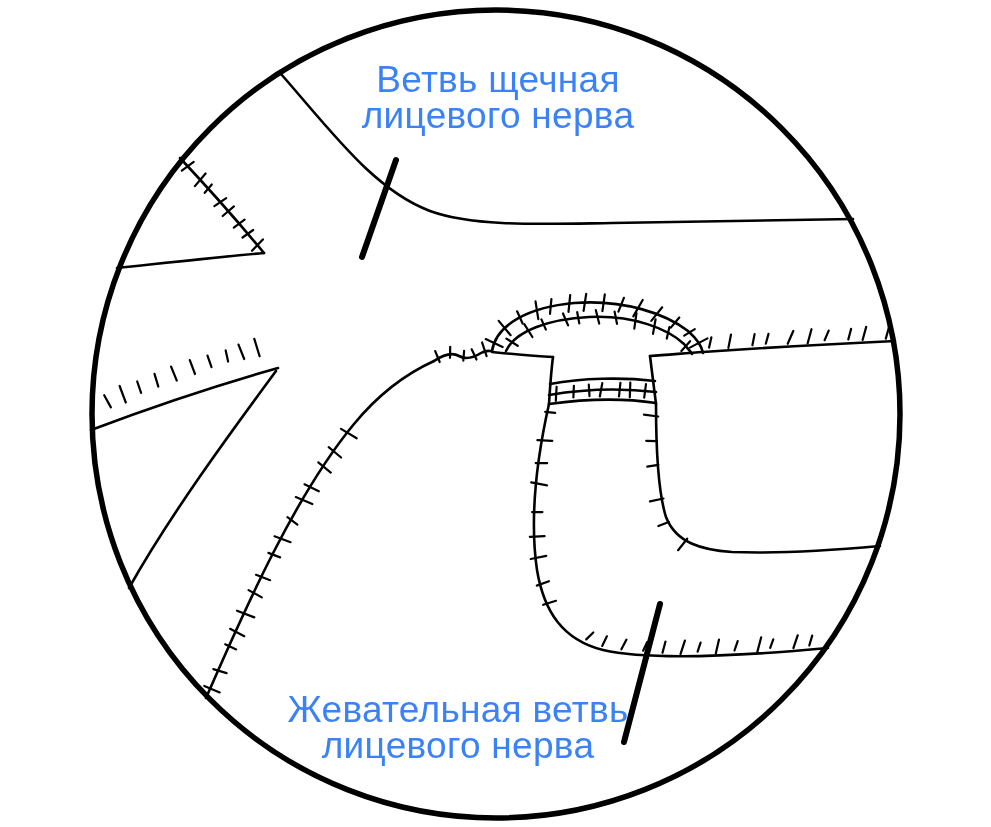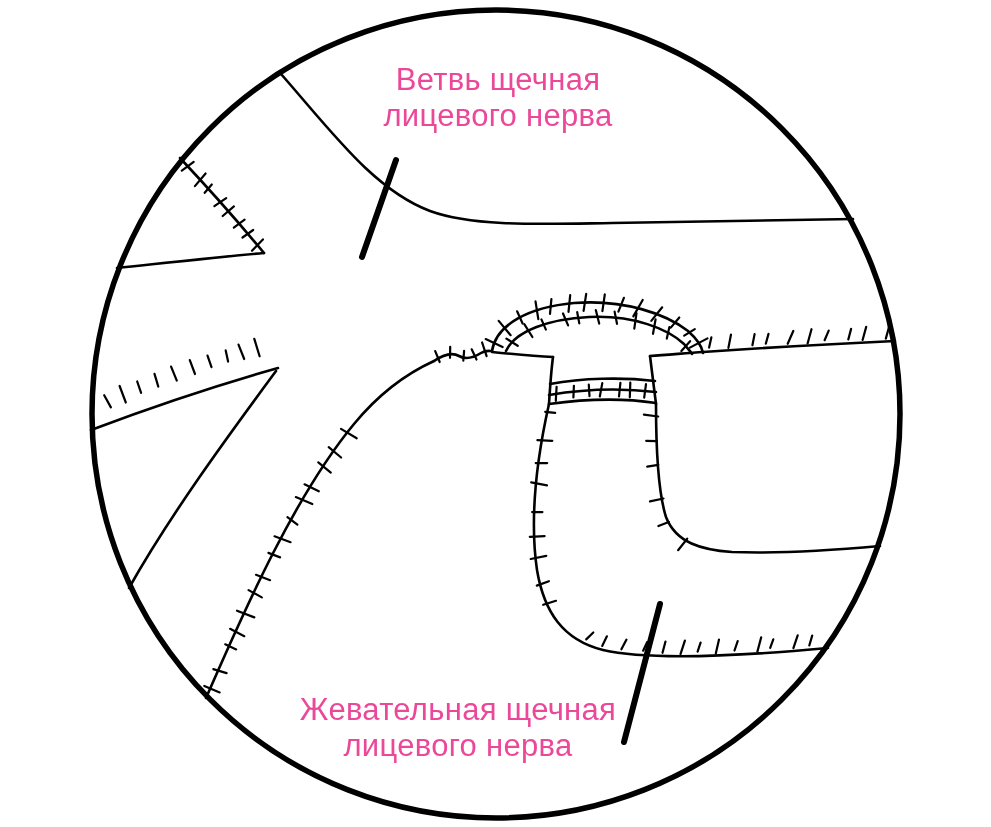--- a/index.html
+++ b/index.html
@@ -3,22 +3,22 @@
 <meta charset="utf-8">
 <style>
   html,body{margin:0;padding:0;background:#fff;}
   .stage{
     position:relative;width:991px;height:827px;overflow:hidden;
     background:var(--bg,#fff);
     font-family:"Liberation Sans",sans-serif;
   }
   .stage svg{position:absolute;left:0;top:0;}
   .label{
-    position:absolute;text-align:center;color:#ec4899;
-    font-size:31px;line-height:36px;letter-spacing:.3px;
+    position:absolute;text-align:center;color:#3b82f6;
+    font-size:37px;line-height:36px;letter-spacing:.3px;
   }
   .label-top{left:298px;top:62px;width:400px;}
   .label-bottom{left:258px;top:692px;width:400px;}
   .stroke{fill:none;stroke:var(--line,#000);stroke-width:2.6;stroke-linecap:round;stroke-linejoin:round;}
   .circle{fill:none;stroke:var(--line,#000);stroke-width:5.5;}
   .leader{stroke:var(--line,#000);stroke-width:6;stroke-linecap:round;}
   .guide{fill:none;stroke:none;}
   #ticks line{stroke:var(--line,#000);stroke-width:2.2;stroke-linecap:round;}
 </style>
 </head>
@@ -174,17 +174,17 @@
     <line class="leader" x1="396" y1="160" x2="362" y2="257"></line>
     <line class="leader" x1="660" y1="604" x2="624" y2="742"></line>
   </svg>
 
   <div class="label label-top">
     <span>Ветвь щечная</span><br>
     <span>лицевого нерва</span>
   </div>
 
   <div class="label label-bottom">
-    <span>Жевательная щечная</span><br>
+    <span>Жевательная ветвь</span><br>
     <span>лицевого нерва</span>
   </div>
 
 </div>
 
 </body></html>

